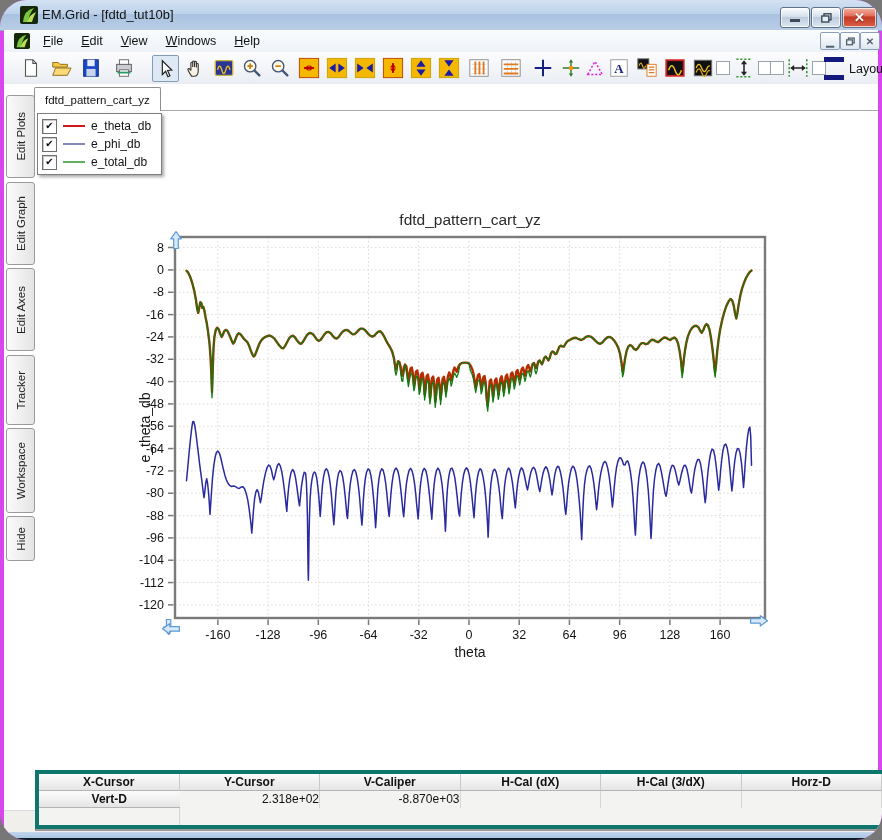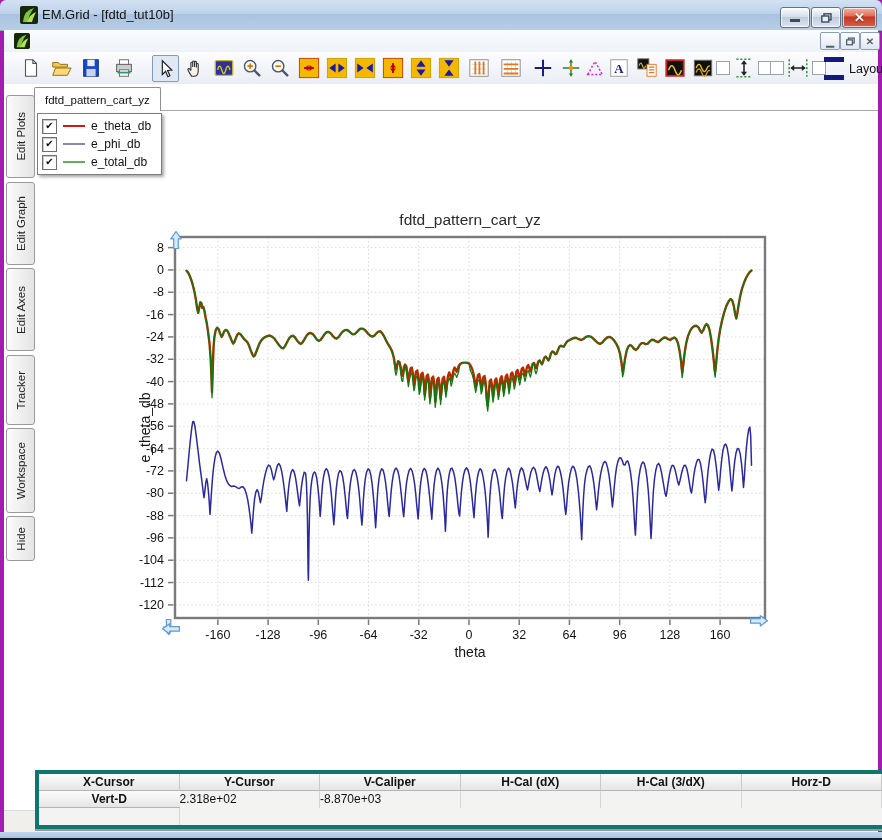--- a/index.html
+++ b/index.html
@@ -1,17 +1,17 @@
 <!DOCTYPE html>
 <html><head>
 <meta charset="utf-8">
 <style>
   html,body{margin:0;padding:0;background:#777;}
   #win{position:relative;width:882px;height:840px;font-family:"Liberation Sans",sans-serif;
-       background:#a21caf;overflow:hidden;user-select:none;}
+       background:#d946ef;overflow:hidden;user-select:none;border-radius:27px;}
   
   #titlebar{position:absolute;left:0;top:0;width:882px;height:30px;
     background:linear-gradient(#d3e2f3,#bdd2ea 45%,#a8c2e0 46%,#b9cde6);
     border-bottom:1px solid #8fa9c6;border-radius:6px 6px 0 0;}
   #title-text{position:absolute;left:42px;top:7px;font-size:13px;color:#111;}
   .wbtn{position:absolute;top:7px;height:19px;border:1px solid #5f7287;border-radius:3px;
     background:linear-gradient(#fdfefe,#d5dfeb 45%,#bccadb 46%,#dde7f2);
     box-shadow:inset 0 0 0 1px rgba(255,255,255,.7);display:flex;align-items:center;justify-content:center;}
   .wbtn.close{background:linear-gradient(#f3b3a4,#e2705c 40%,#c23824 48%,#d8604a);}
   .glyph-min{width:10px;height:3px;background:#3c4a5a;margin-top:6px;}
@@ -58,21 +58,21 @@
   
   #plot{position:absolute;left:31px;top:26px;z-index:2;}
   .tick{font:12.5px "Liberation Sans",sans-serif;fill:#141414;}
   .ctitle{font:15.5px "Liberation Sans",sans-serif;fill:#2b2b2b;}
   .clabel{font:14px "Liberation Sans",sans-serif;fill:#141414;}
   
   #status{position:absolute;left:31px;top:686px;width:843px;border:4px solid #0f766e;
     box-shadow:0 2px 0 #9a9a9a;display:grid;grid-template-columns:repeat(6,1fr);z-index:5;background:#f3f3f2;}
   .sh{background:linear-gradient(#fcfcfc,#e5e5e5);border-bottom:1px solid #b4b4b4;border-right:1px solid #c9c9c9;
     font-size:12px;font-weight:700;color:#111;text-align:center;padding:1px 0;}
-  .sv{background:#f3f3f2;border-right:1px solid #d6d6d6;font-size:12px;color:#111;text-align:left;padding:1px 0;height:15px;}
+  .sv{background:#f3f3f2;border-right:1px solid #d6d6d6;font-size:12px;color:#111;text-align:right;padding:1px 0;height:15px;}
   .sh:nth-child(7),.sv:last-child{border-right:none;}
   
   #footer{position:absolute;left:4px;top:810px;width:874px;height:22px;background:#f0efec;border-top:1px solid #dcdcda;}
   #bottom-edge{position:absolute;left:0;top:832px;width:882px;height:8px;
     background:linear-gradient(#c3d6ec,#a9c4e2);border-bottom:2px solid #101c28;box-sizing:border-box;}
 </style>
 </head>
 <body>
 
 <div id="win">
@@ -97,20 +97,27 @@
         <span class="glyph-x">✕</span>
       </div>
   </div>
 
   <div id="menubar">
     <svg style="position:absolute;left:10px;top:3px" width="16" height="16" viewBox="0 0 18 18">
       <rect x="0" y="0" width="18" height="18" rx="2" fill="#15280a"></rect>
       <path d="M3 16 Q4 4 14 2 Q9 8 8 16 Z" fill="#7cc63f"></path>
       <path d="M7 16 Q10 8 16 6 Q13 12 12 16 Z" fill="#b9dd58"></path>
     </svg>
+    <div id="menu-items">
+        <span class="menu-item"><u>F</u>ile</span>
+        <span class="menu-item"><u>E</u>dit</span>
+        <span class="menu-item"><u>V</u>iew</span>
+        <span class="menu-item"><u>W</u>indows</span>
+        <span class="menu-item"><u>H</u>elp</span>
+      </div>
     <div class="mdi-btn" style="left:816px">
         <span>▁</span>
       </div>
     <div class="mdi-btn" style="left:836px">
       <svg width="9" height="9" viewBox="0 0 11 10">
           <rect x="3" y="0.8" width="7" height="6" fill="none" stroke="#51626f" stroke-width="1.6"></rect>
           <rect x="0.8" y="3" width="7" height="6" fill="#eef2f7" stroke="#51626f" stroke-width="1.6"></rect>
         </svg>
     </div>
     <div class="mdi-btn" style="left:856px">

